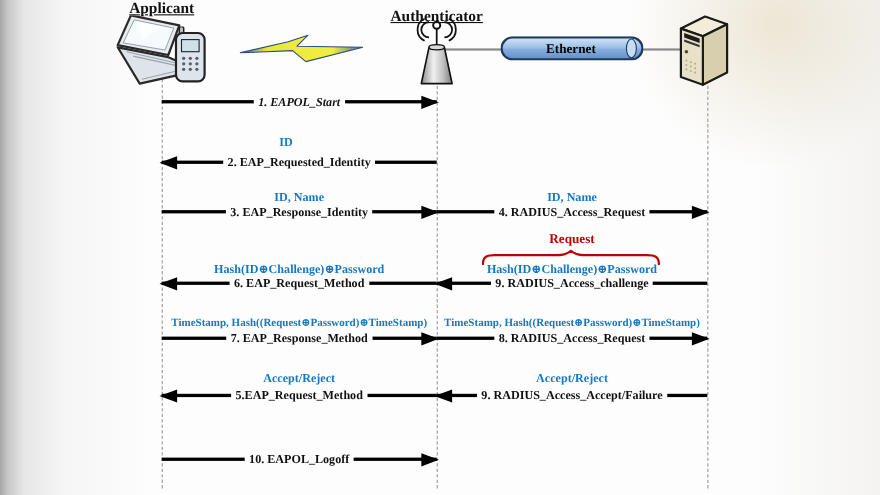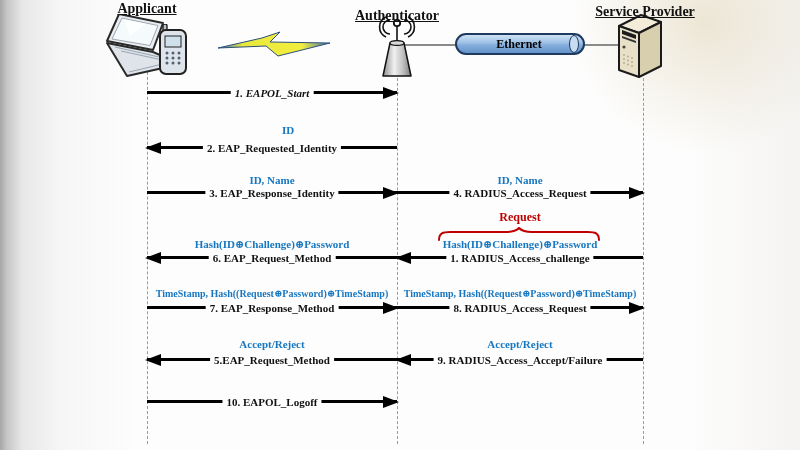--- a/index.html
+++ b/index.html
@@ -30,21 +30,20 @@
 <body>
 
 <div id="stage">
 
   <div class="lifeline" style="left:147px;top:22px;height:422px;"></div>
   <div class="lifeline" style="left:397px;top:78px;height:366px;"></div>
   <div class="lifeline" style="left:643px;top:78px;height:366px;"></div>
 
   <div class="actor-label" style="left:147px;top:1px;">Applicant</div>
   <div class="actor-label" style="left:397px;top:8px;">Authenticator</div>
-  <div class="actor-label" style="left:645px;top:4px;">Service Provider</div>
 
   <div class="wire" style="left:400px;top:44px;width:228px;"></div>
 
   <svg class="icon" style="left:105px;top:14px;" width="78" height="66" viewBox="0 0 78 66">
     <polygon points="14,0 58,9 48,36 2,27" fill="#e9edf2" stroke="#2a2a2a" stroke-width="2" stroke-linejoin="round"></polygon>
     <polygon points="17,4 53,11.5 45,31.5 7,25" fill="#f5fafc" stroke="#8a939e" stroke-width="0.8"></polygon>
     <polygon points="19,5.5 41,10 25,22" fill="#ffffff" opacity="0.85"></polygon>
     <polygon points="2,29 48,38 76,50 22,62" fill="#dfe4ea" stroke="#2a2a2a" stroke-width="2" stroke-linejoin="round"></polygon>
     <line x1="10" y1="33" x2="54" y2="43" stroke="#9aa4b0" stroke-width="1"></line>
     <line x1="16" y1="37" x2="62" y2="47" stroke="#9aa4b0" stroke-width="1"></line>
@@ -127,21 +126,21 @@
     <circle cx="10" cy="53" r="0.9" fill="#b3aa8c"></circle>
       <circle cx="14" cy="54.5" r="0.9" fill="#b3aa8c"></circle>
       <circle cx="18" cy="56" r="0.9" fill="#b3aa8c"></circle>
   </svg>
 
   <div class="arrow" style="left:147px;top:91px;width:250px;font-style:italic;">
     <div class="head r"></div>
     <div class="mlabel">1. EAPOL_Start</div>
   </div>
 
-  <div class="payload" style="left:288px;top:124px;">ID</div>
+  <div class="payload" style="left:260px;top:124px;">ID</div>
   <div class="arrow" style="left:147px;top:146px;width:250px;">
     <div class="head l"></div>
     <div class="mlabel">2. EAP_Requested_Identity</div>
   </div>
 
   <div class="payload" style="left:272px;top:174px;">ID, Name</div>
   <div class="arrow" style="left:147px;top:191px;width:250px;">
     <div class="head r"></div>
     <div class="mlabel">3. EAP_Response_Identity</div>
   </div>
@@ -153,21 +152,21 @@
   </div>
 
   <div class="annotation" style="left:520px;top:210px;">Request</div>
   <svg class="icon" style="left:438px;top:227px;z-index:5;" width="162" height="14" viewBox="0 0 162 14">
     <path d="M1 13 C1 6 5 5 12 5 L68 5 C75 5 78 4 81 1 C84 4 87 5 94 5 L150 5 C157 5 161 6 161 13" fill="none" stroke="var(--annotation_red,#c00000)" stroke-width="2" stroke-linecap="round"></path>
   </svg>
 
   <div class="payload" style="left:520px;top:238px;">Hash(ID⊕Challenge)⊕Password</div>
   <div class="arrow" style="left:397px;top:256px;width:246px;">
     <div class="head l"></div>
-    <div class="mlabel">1. RADIUS_Access_challenge</div>
+    <div class="mlabel">9. RADIUS_Access_challenge</div>
   </div>
 
   <div class="payload" style="left:272px;top:238px;">Hash(ID⊕Challenge)⊕Password</div>
   <div class="arrow" style="left:147px;top:256px;width:250px;">
     <div class="head l"></div>
     <div class="mlabel">6. EAP_Request_Method</div>
   </div>
 
   <div class="payload small" style="left:272px;top:288px;">TimeStamp, Hash((Request⊕Password)⊕TimeStamp)</div>
   <div class="arrow" style="left:147px;top:306px;width:250px;">
@@ -186,18 +185,18 @@
     <div class="head l"></div>
     <div class="mlabel">5.EAP_Request_Method</div>
   </div>
 
   <div class="payload" style="left:520px;top:338px;">Accept/Reject</div>
   <div class="arrow" style="left:397px;top:358px;width:246px;font-family:Liberation Serif, serif;">
     <div class="head l"></div>
     <div class="mlabel">9. RADIUS_Access_Accept/Failure</div>
   </div>
 
-  <div class="arrow" style="left:147px;top:400px;width:250px;font-family:Liberation Serif, serif;">
+  <div class="arrow" style="left:147px;top:416px;width:250px;font-family:Liberation Serif, serif;">
     <div class="head r"></div>
     <div class="mlabel">10. EAPOL_Logoff</div>
   </div>
 
 </div>
 
 </body></html>

